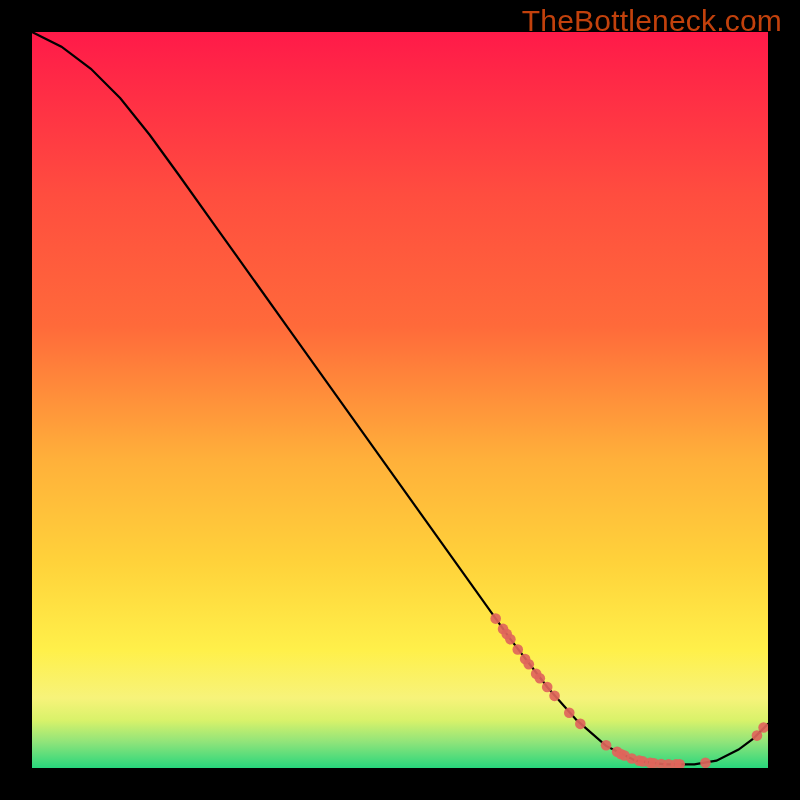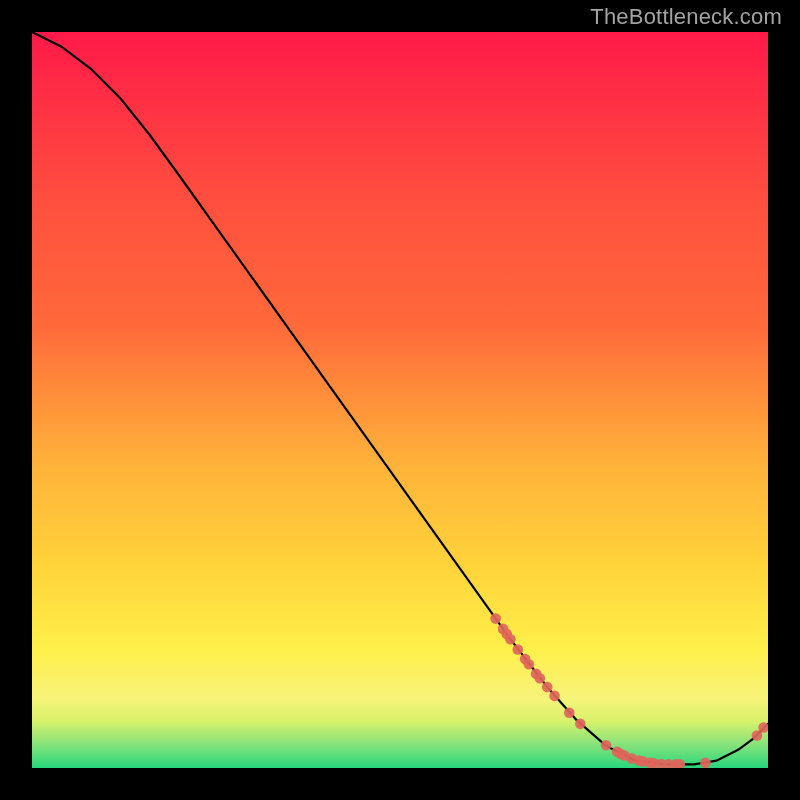--- a/index.html
+++ b/index.html
@@ -1,17 +1,17 @@
 <!DOCTYPE html>
 <html><head>
 <meta charset="utf-8">
 <style>
   html,body{margin:0;padding:0;width:800px;height:800px;background:#000;overflow:hidden;font-family:Arial,Helvetica,sans-serif}
   .stage{position:relative;width:800px;height:800px}
-  .watermark{position:absolute;top:4px;right:18px;color:#a3a3a3;font-size:22px;font-weight:400;letter-spacing:.2px}
+  .watermark{position:absolute;top:4px;right:18px;color:#c2410c;font-size:30px;font-weight:400;letter-spacing:.2px}
   .plot{position:absolute;left:32px;top:32px;width:736px;height:736px}
   svg{display:block}
 </style>
 </head>
 <body>
 
 <div class="stage">
   <div class="watermark">TheBottleneck.com</div>
   <div class="plot">
     <svg id="svg" width="736" height="736" viewBox="0 0 736 736">

